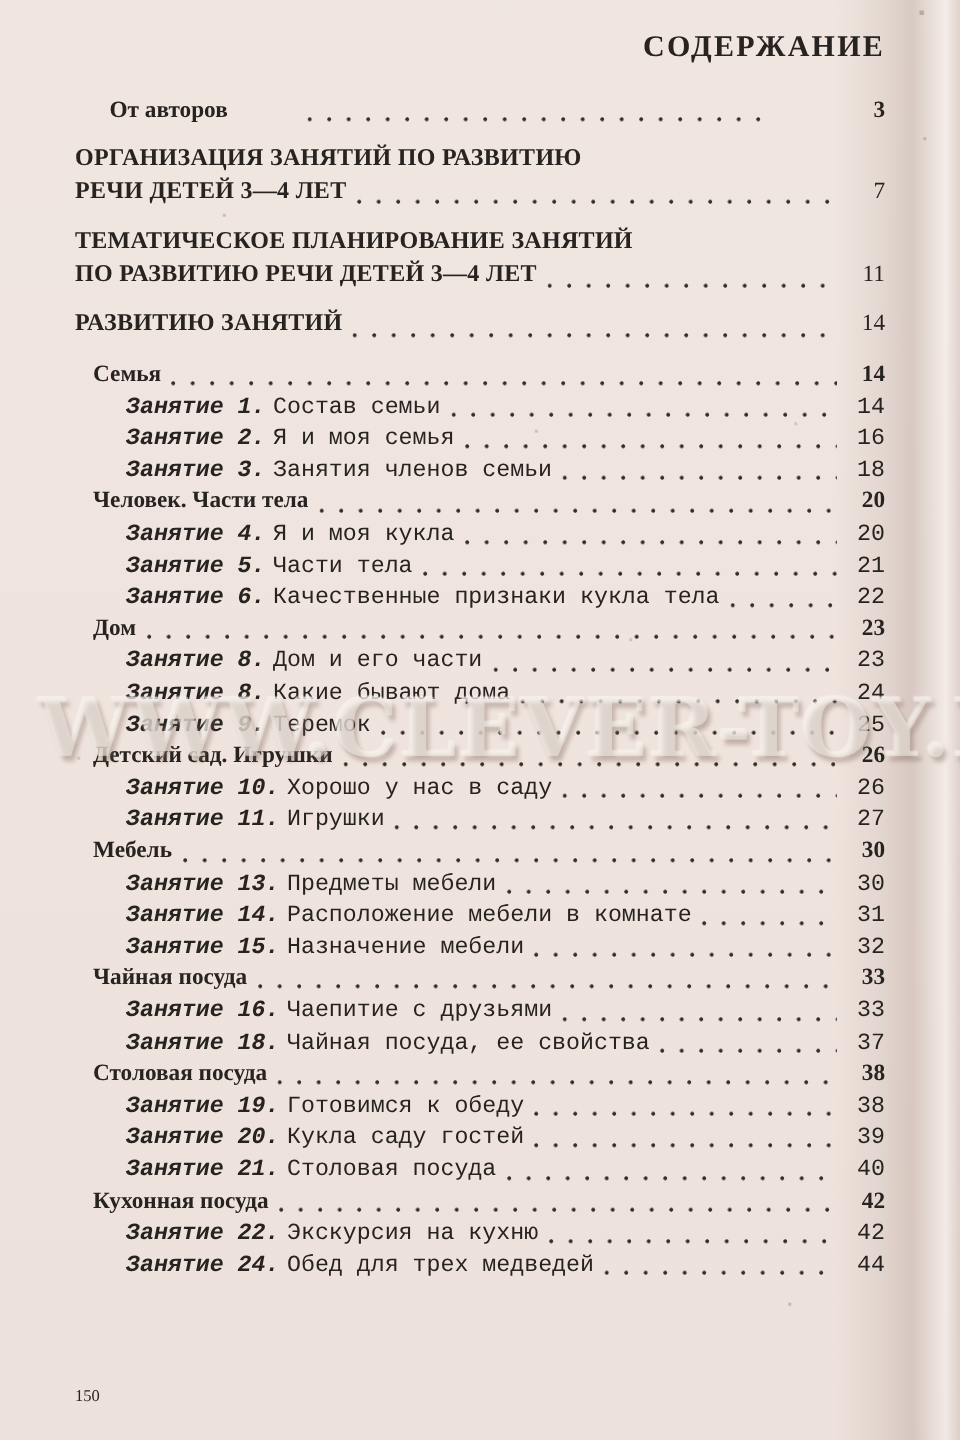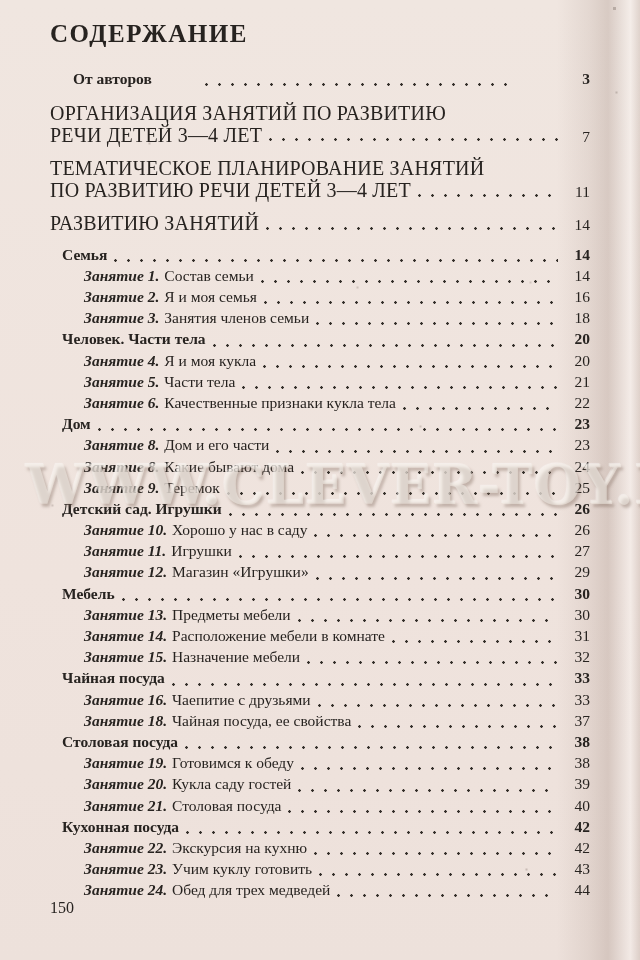--- a/index.html
+++ b/index.html
@@ -34,22 +34,22 @@
       52px 505px 0 0.5px rgba(90,75,65,0.2),
       616px 92px 0 0.5px rgba(90,75,65,0.25);
   }
   .content {
     position: absolute;
     left: 50px; top: 0;
     width: 540px;
   }
   .title {
     margin-top: 20px;
-    text-align: left;
-    font-size: 25px;
+    text-align: right;
+    font-size: 20px;
     font-weight: bold;
     letter-spacing: 1.5px;
   }
   .toc { font-size: 15.5px; }
   .row {
     display: flex;
     align-items: baseline;
     height: 21.2px;
   }
   .row .label { white-space: nowrap; }
@@ -69,40 +69,40 @@
   }
   .row-front {
     margin-top: 22px;
     padding-left: 23px;
     font-weight: bold;
     gap: 46px;
   }
   .main-block { margin-top: 10.5px; }
   .main-block .row { height: 22.4px; }
   .main-block .label {
-    font-weight: normal;
-    font-size: 20px;
+    font-weight: bold;
+    font-size: 16px;
     letter-spacing: 0.2px;
   }
   .sections { margin-top: 11px; }
   .row-section {
     padding-left: 12px;
     font-weight: bold;
   }
-  .row-lesson { padding-left: 34px; }
+  .row-lesson { padding-left: 34px; font-family: Liberation Mono, monospace; }
   .row-lesson .num {
     font-weight: bold;
     font-style: italic;
     margin-right: 5px;
     white-space: nowrap;
   }
   .folio {
     position: absolute;
-    left: 50px; top: 899px;
-    font-size: 16px;
+    left: 50px; top: 925px;
+    font-size: 11px;
   }
   .watermark {
     position: absolute;
     left: 26px; top: 453px;
     width: 600px;
     font-family: "DejaVu Serif", serif;
     font-weight: bold;
     font-size: 54px;
     letter-spacing: 1px;
     white-space: nowrap;
@@ -234,26 +234,20 @@
           <span class="label">Хорошо у нас в саду</span>
           <span class="leader"></span>
           <span class="pagenum">26</span>
         </div>
         <div class="row row-lesson">
           <span class="num">Занятие 11.</span>
           <span class="label">Игрушки</span>
           <span class="leader"></span>
           <span class="pagenum">27</span>
         </div>
-        <div class="row row-lesson">
-          <span class="num">Занятие 12.</span>
-          <span class="label">Магазин «Игрушки»</span>
-          <span class="leader"></span>
-          <span class="pagenum">29</span>
-        </div>
         <div class="row row-section">
           <span class="label">Мебель</span>
           <span class="leader"></span>
           <span class="pagenum">30</span>
         </div>
         <div class="row row-lesson">
           <span class="num">Занятие 13.</span>
           <span class="label">Предметы мебели</span>
           <span class="leader"></span>
           <span class="pagenum">30</span>
@@ -313,26 +307,20 @@
         <div class="row row-section">
           <span class="label">Кухонная посуда</span>
           <span class="leader"></span>
           <span class="pagenum">42</span>
         </div>
         <div class="row row-lesson">
           <span class="num">Занятие 22.</span>
           <span class="label">Экскурсия на кухню</span>
           <span class="leader"></span>
           <span class="pagenum">42</span>
-        </div>
-        <div class="row row-lesson">
-          <span class="num">Занятие 23.</span>
-          <span class="label">Учим куклу готовить</span>
-          <span class="leader"></span>
-          <span class="pagenum">43</span>
         </div>
         <div class="row row-lesson">
           <span class="num">Занятие 24.</span>
           <span class="label">Обед для трех медведей</span>
           <span class="leader"></span>
           <span class="pagenum">44</span>
         </div>
       </div>
     </div>
 </div>

